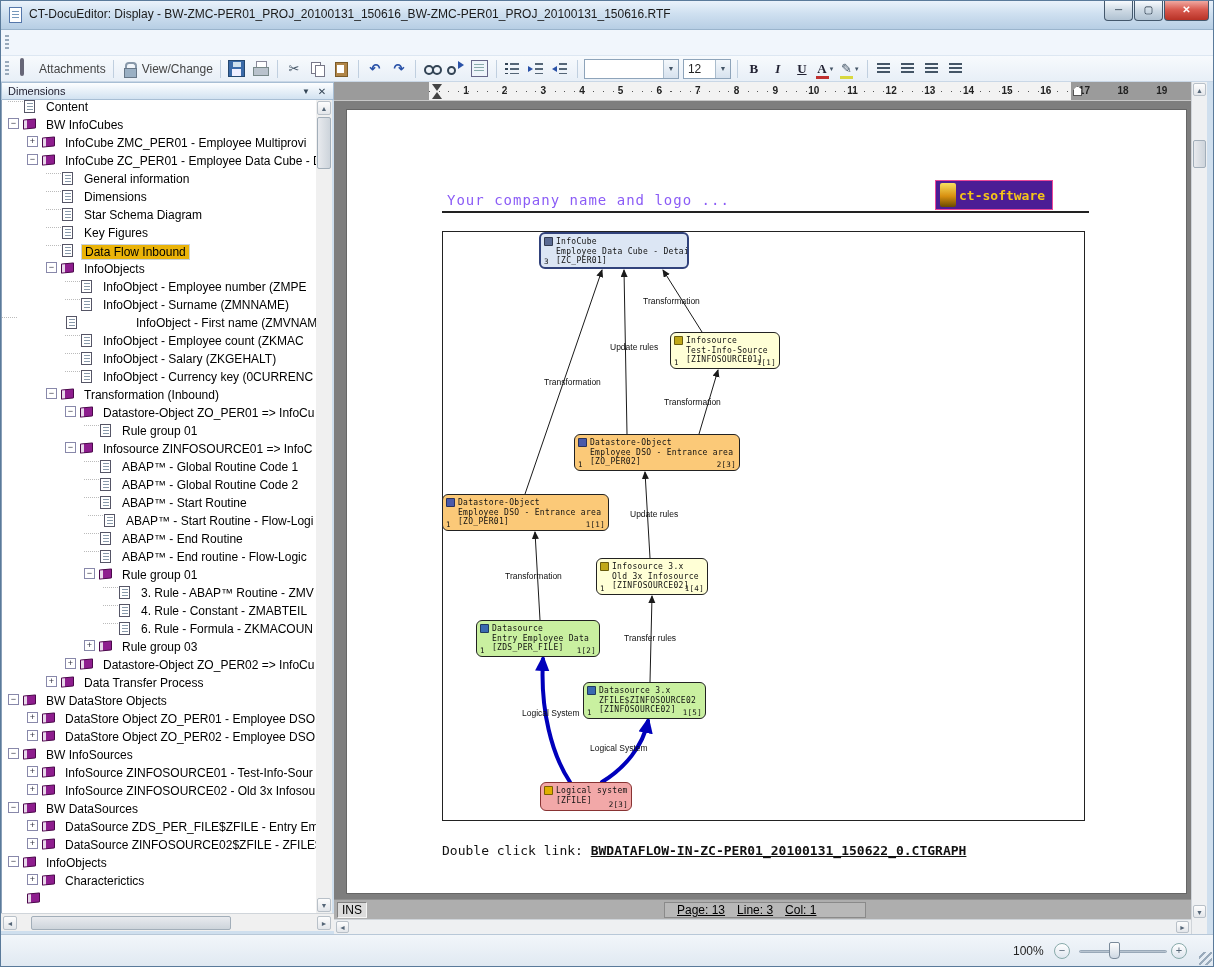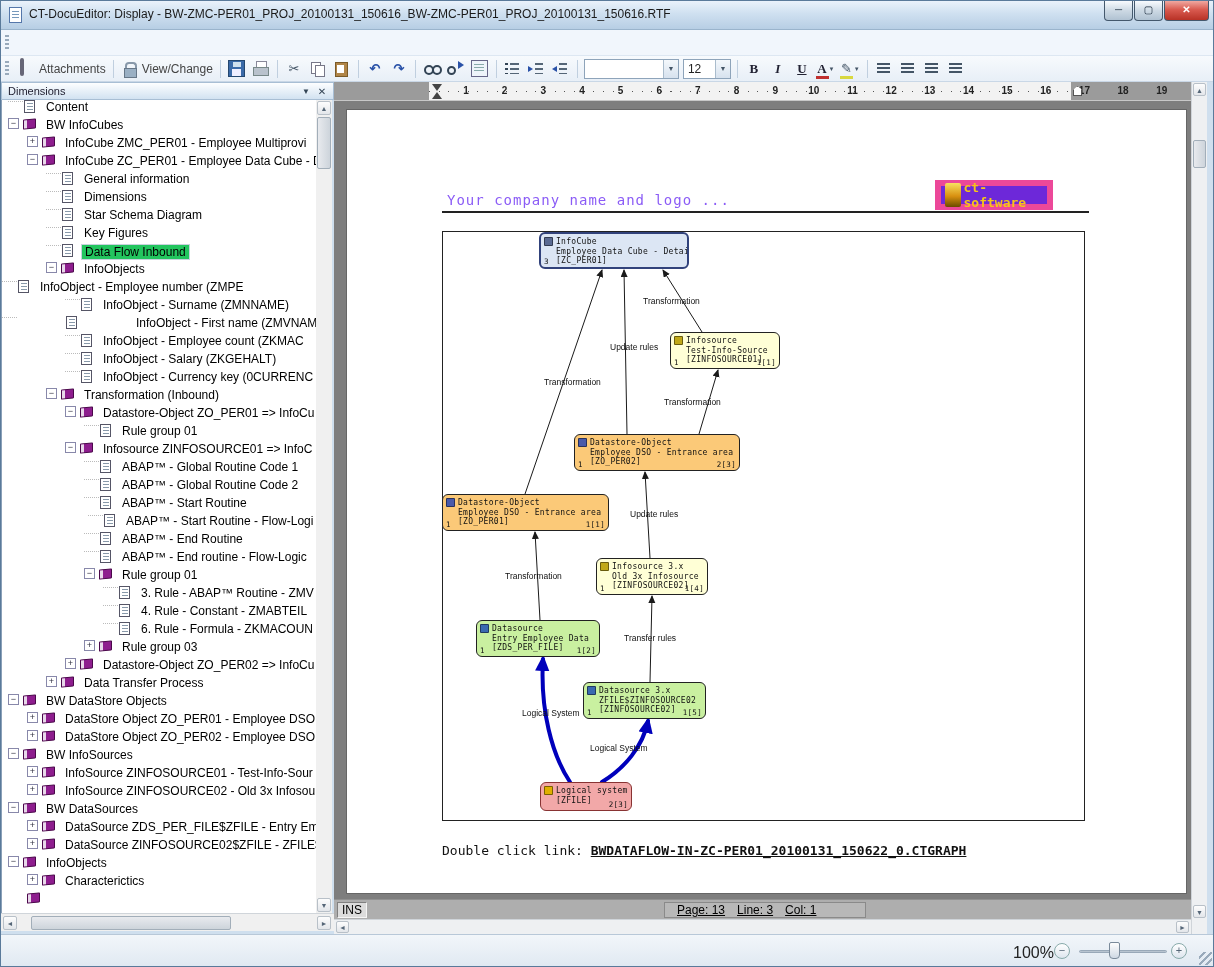--- a/index.html
+++ b/index.html
@@ -98,21 +98,21 @@
   .tree-row{height:18px;display:flex;align-items:flex-start;white-space:nowrap;font-size:12px;color:#000;}
   .expander{width:11px;height:11px;border:1px solid #88a;background:#fff;font-size:9px;line-height:8px;text-align:center;color:#334;flex:0 0 11px;margin-right:4px;}
   .exp-spacer{width:15px;flex:0 0 15px;border-top:1px dotted #bbb;height:1px;margin-top:1px;}
   .t-ico{flex:0 0 15px;height:13px;position:relative;margin-right:5px;}
   .t-book{position:absolute;left:0;top:1px;width:13px;height:10px;background:#8e1d8e;border:1px solid #4a084a;border-radius:1px;transform:skewY(-6deg);}
   .t-book::before{content:"";position:absolute;left:0;top:0;width:3px;height:100%;background:#e8d8ea;}
   .t-doc{position:absolute;left:1px;top:0;width:11px;height:13px;background:#fff;border:1px solid #556;}
   .t-doc::before{content:"";position:absolute;left:2px;top:2px;width:6px;height:8px;
     background:repeating-linear-gradient(#8899aa 0 1px,transparent 1px 3px);}
   .t-label{padding:0 3px;}
-  .t-label.sel{background:#22c55e;border:1px solid #c8d2dd;}
+  .t-label.sel{background:#eab308;border:1px solid #c8d2dd;}
   
   .sb{position:absolute;background:#f0f0f0;}
   .sb-btn{position:absolute;background:linear-gradient(#fdfdfd,#e3e6ea);border:1px solid #b8c0c8;color:#567;
     font-size:7px;text-align:center;border-radius:2px;}
   .sb-thumb{position:absolute;background:linear-gradient(90deg,#e8eaee,#cdd4db);border:1px solid #a2aeb9;border-radius:2px;}
   .sb-thumb.h{background:linear-gradient(#e8eaee,#cdd4db);}
 
   
   .ruler{position:absolute;left:333px;top:81px;width:857px;height:19px;background:#f2f2f2;border-bottom:1px solid #c8c8c8;overflow:hidden;}
   .ruler .darkL{position:absolute;left:0;top:0;width:95px;height:19px;background:#9b9b9b;}
@@ -123,21 +123,21 @@
   .bowtie{position:absolute;left:98px;top:2px;width:0;height:0;border-left:5px solid transparent;border-right:5px solid transparent;border-top:7px solid #444;}
   .bowtie2{position:absolute;left:98px;top:10px;width:0;height:0;border-left:5px solid transparent;border-right:5px solid transparent;border-bottom:7px solid #444;}
   .pent{position:absolute;left:739px;top:4px;width:9px;height:10px;background:#fff;border:1px solid #555;
     clip-path:polygon(0 40%,50% 0,100% 40%,100% 100%,0 100%);}
 
   .canvas{position:absolute;left:333px;top:100px;width:857px;height:798px;background:#7e7e7e;}
   .page{position:absolute;left:12px;top:8px;width:841px;height:785px;background:#fff;border:1px solid #666;}
 
   .company-line{position:absolute;left:100px;top:82px;font-family:"DejaVu Sans Mono",monospace;font-size:14px;color:#8b5cf6;letter-spacing:1px;}
   .header-rule{position:absolute;left:95px;top:101px;width:647px;border-bottom:2px solid #222;}
-  .ct-logo{position:absolute;left:588px;top:70px;width:118px;height:30px;background:#6d28d9;border:6px solid #ec4899;display:flex;align-items:center;}
+  .ct-logo{position:absolute;left:588px;top:70px;width:118px;height:30px;background:#4c1d95;border:1px solid #ec4899;display:flex;align-items:center;}
   .ct-logo-flame{width:16px;height:24px;margin:0 3px 0 4px;background:linear-gradient(#f8e060,#d89010 55%,#6a4a00);border-radius:2px;}
   .ct-logo-text{font-size:13px;font-weight:bold;color:#f5c518;font-family:"DejaVu Sans Mono",monospace;}
 
   .diagram-rect{position:absolute;left:95px;top:121px;width:643px;height:590px;border:1px solid #222;}
   .edge-svg{position:absolute;left:0;top:0;width:841px;height:785px;pointer-events:none;}
   .edge-svg path.thin{stroke:#1a1a1a;stroke-width:1;fill:none;}
   .edge-svg path.thick{stroke:#0000bb;stroke-width:4;fill:none;stroke-linecap:round;}
   .dnode{position:absolute;border:1px solid #222;border-radius:6px;font-family:"DejaVu Sans Mono",monospace;
     font-size:8px;line-height:9.5px;color:#111;padding:3px 2px 2px 15px;letter-spacing:.3px;white-space:nowrap;overflow:hidden;}
   .dicon{position:absolute;left:3px;top:3px;width:9px;height:9px;border-radius:1px;border:1px solid rgba(0,0,0,.45);}
@@ -159,21 +159,21 @@
     border-right-color:#f5f5f5;border-bottom-color:#f5f5f5;font-size:12px;line-height:15px;color:#000;}
   .page-box{position:absolute;left:330px;top:2px;width:202px;height:16px;border:1px solid #8a8a8a;background:#b8b8b8;
     display:flex;font-size:12px;color:#000;line-height:14px;}
   .page-box span{margin-left:12px;text-decoration:underline;}
 
   .doc-hscroll{position:absolute;left:333px;top:918px;width:857px;height:15px;background:#eef0f2;border-top:1px solid #cfd4d9;}
   .doc-vscroll{position:absolute;left:1190px;top:81px;width:16px;height:852px;background:#eef0f2;border-left:1px solid #cfd4d9;}
 
   
   .bottom{position:absolute;left:0;top:933px;width:1214px;height:34px;background:linear-gradient(#f2f6fa,#dfe8f1);border-top:1px solid #b8c8d8;}
-  .zoom-label{position:absolute;left:1012px;top:9px;font-size:16px;color:#222;}
+  .zoom-label{position:absolute;left:1012px;top:9px;font-size:12px;color:#222;}
   .zoom-btn{position:absolute;top:8px;width:16px;height:16px;border:1px solid #8aa;border-radius:50%;background:linear-gradient(#fff,#dde5ee);
     font-size:11px;line-height:13px;text-align:center;color:#567;}
   .zoom-track{position:absolute;left:1078px;top:15px;width:88px;height:3px;background:#b8c4d0;border:1px solid #98a8b8;border-radius:2px;}
   .zoom-thumb{position:absolute;left:1108px;top:7px;width:11px;height:17px;background:linear-gradient(#fdfdfd,#cfd9e4);border:1px solid #7a8a9a;border-radius:2px 2px 4px 4px;}
   .grip3{position:absolute;right:3px;bottom:3px;width:13px;height:13px;
     background:repeating-linear-gradient(135deg,transparent 0 3px,#9ab 3px 5px);}
   .rframe{position:absolute;left:1206px;top:81px;width:8px;height:852px;background:#cfdfee;}
 </style>
 </head>
 <body>
@@ -362,21 +362,21 @@
         </span>
         <span class="t-label sel">Data Flow Inbound</span>
       </div>
       <div class="tree-row" style="padding-left: 44px;">
         <span class="expander">−</span>
         <span class="t-ico">
           <span class="t-book"></span>
         </span>
         <span class="t-label">InfoObjects</span>
       </div>
-      <div class="tree-row" style="">
+      <div class="tree-row" style="padding-left: 63px;">
         <span class="exp-spacer"></span>
         <span class="t-ico">
           <span class="t-doc"></span>
         </span>
         <span class="t-label">InfoObject - Employee number (ZMPE</span>
       </div>
       <div class="tree-row" style="padding-left: 63px;">
         <span class="exp-spacer"></span>
         <span class="t-ico">
           <span class="t-doc"></span>

